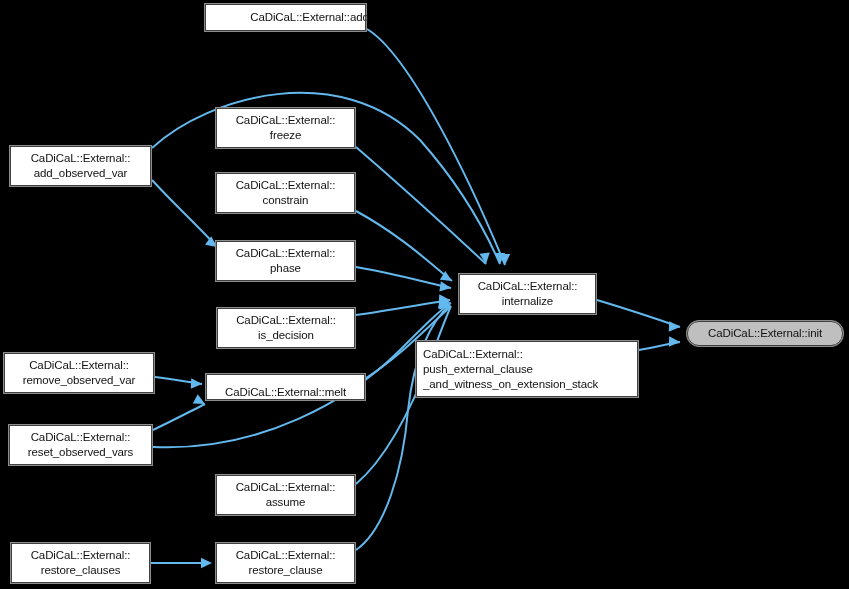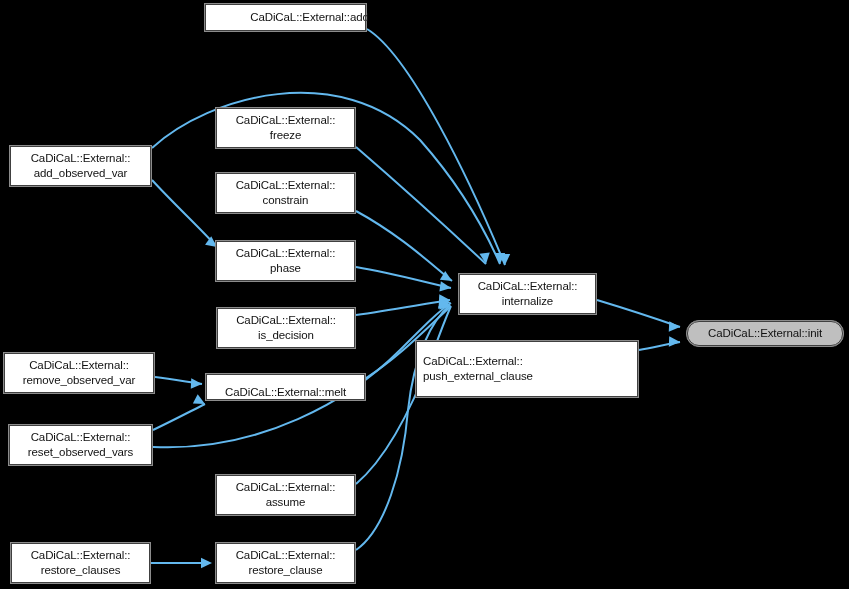--- a/index.html
+++ b/index.html
@@ -179,18 +179,19 @@
         <span class="node-line">CaDiCaL::External::</span>
         <span class="node-line">restore_clause</span>
       </div>
       <div class="node-box" style="left: 458px; top: 273px; width: 139px; height: 42px;">
         <span class="node-line">CaDiCaL::External::</span>
         <span class="node-line">internalize</span>
       </div>
       <div class="node-box leftalign" style="left: 415px; top: 340px; width: 224px; height: 58px;">
         <span class="node-line">CaDiCaL::External::</span>
         <span class="node-line">push_external_clause</span>
+        <span class="node-line">_and_witness_on_extension_stack</span>
       </div>
       <div class="node-box highlight" style="left: 686px; top: 320px; width: 158px; height: 27px; background: rgb(191, 191, 191); border-radius: 13px;">
         <span class="node-line">CaDiCaL::External::init</span>
       </div>
     </div>
 </div>
 
 </body></html>

